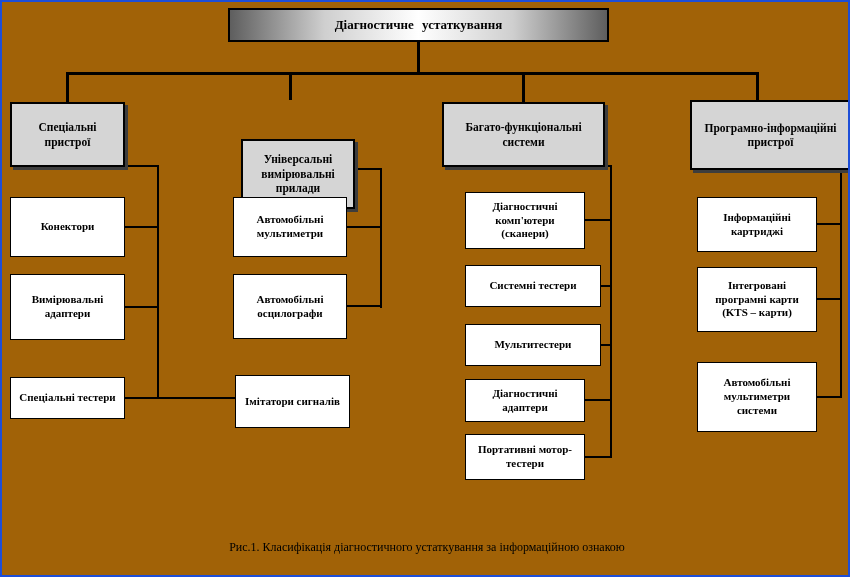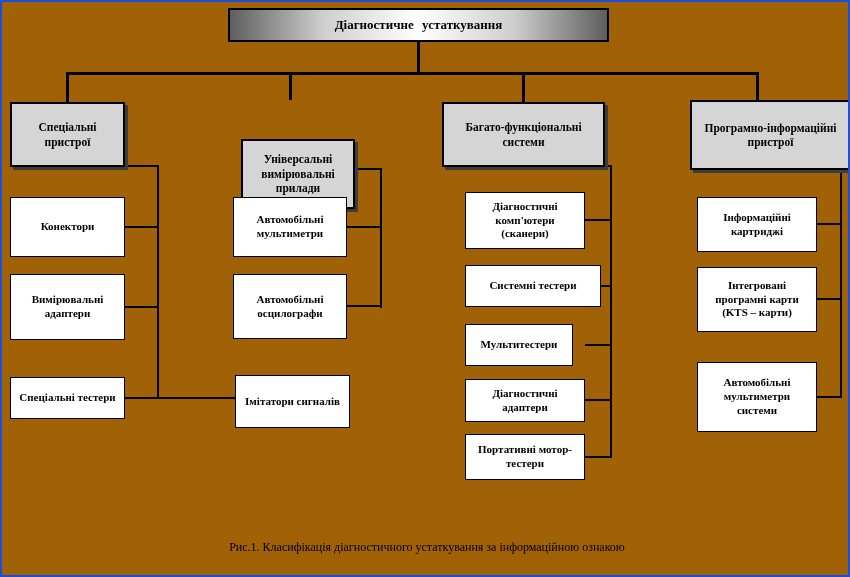--- a/index.html
+++ b/index.html
@@ -102,21 +102,21 @@
   <div class="box leaf" style="left:8px;top:195px;width:115px;height:60px;">Конектори</div>
   <div class="box leaf" style="left:8px;top:272px;width:115px;height:66px;">Вимірювальні адаптери</div>
   <div class="box leaf" style="left:8px;top:375px;width:115px;height:42px;text-align:right;">Спеціальні тестери</div>
 
   <div class="box leaf" style="left:231px;top:195px;width:114px;height:60px;">Автомобільні мультиметри</div>
   <div class="box leaf" style="left:231px;top:272px;width:114px;height:65px;">Автомобільні осцилографи</div>
   <div class="box leaf" style="left:233px;top:373px;width:115px;height:53px;">Імітатори сигналів</div>
 
   <div class="box leaf" style="left:463px;top:190px;width:120px;height:57px;">Діагностичні комп'ютери (сканери)</div>
   <div class="box leaf" style="left:463px;top:263px;width:136px;height:42px;">Системні тестери</div>
-  <div class="box leaf" style="left:463px;top:322px;width:108px;height:42px;">Мультитестери</div>
+  <div class="box leaf" style="left:463px;top:322px;width:136px;height:42px;">Мультитестери</div>
   <div class="box leaf" style="left:463px;top:377px;width:120px;height:43px;">Діагностичні адаптери</div>
   <div class="box leaf" style="left:463px;top:432px;width:120px;height:46px;">Портативні мотор-тестери</div>
 
   <div class="box leaf" style="left:695px;top:195px;width:120px;height:55px;">Інформаційні картриджі</div>
   <div class="box leaf" style="left:695px;top:265px;width:120px;height:65px;">Інтегровані програмні карти (KTS – карти)</div>
   <div class="box leaf" style="left:695px;top:360px;width:120px;height:70px;">Автомобільні мультиметри системи</div>
 
   <div class="caption">Рис.1. Класифікація діагностичного устаткування за інформаційною ознакою</div>
 
 </div>

